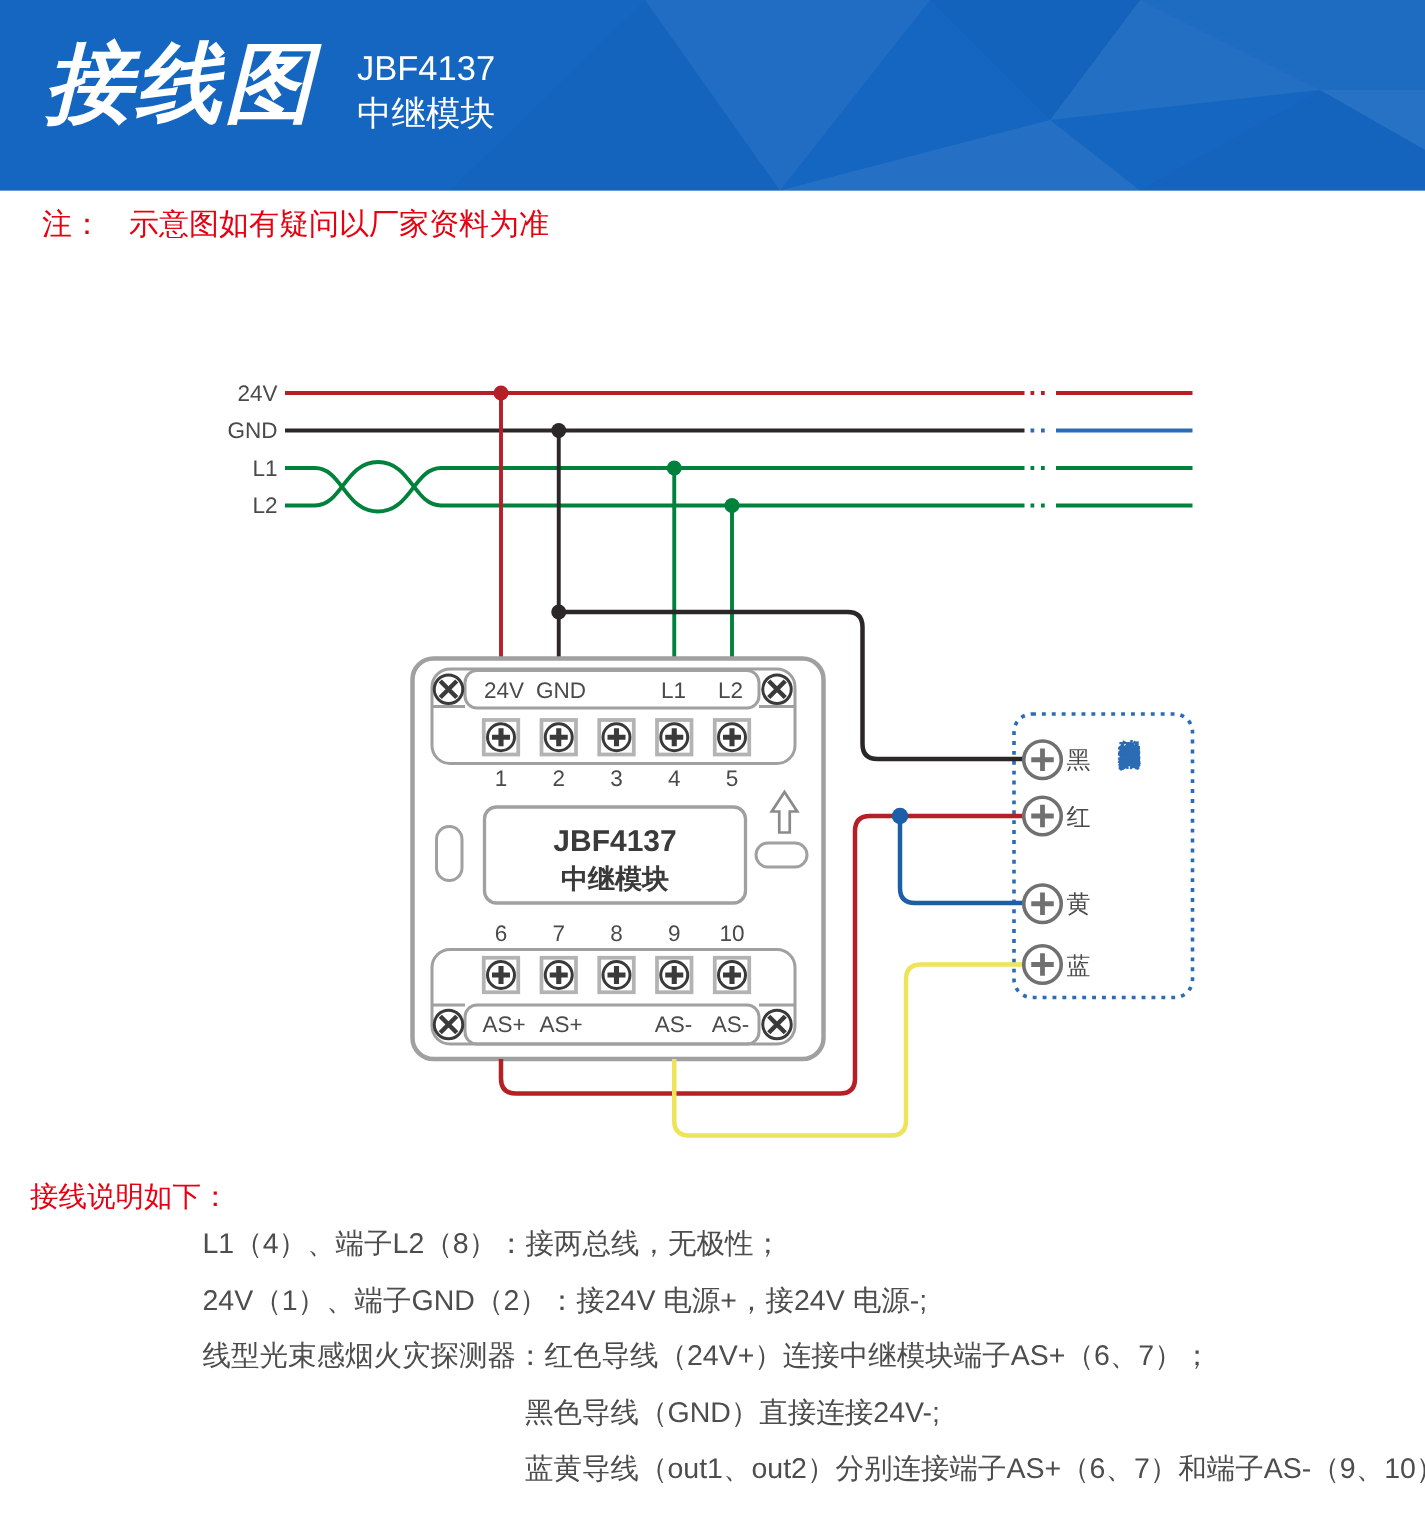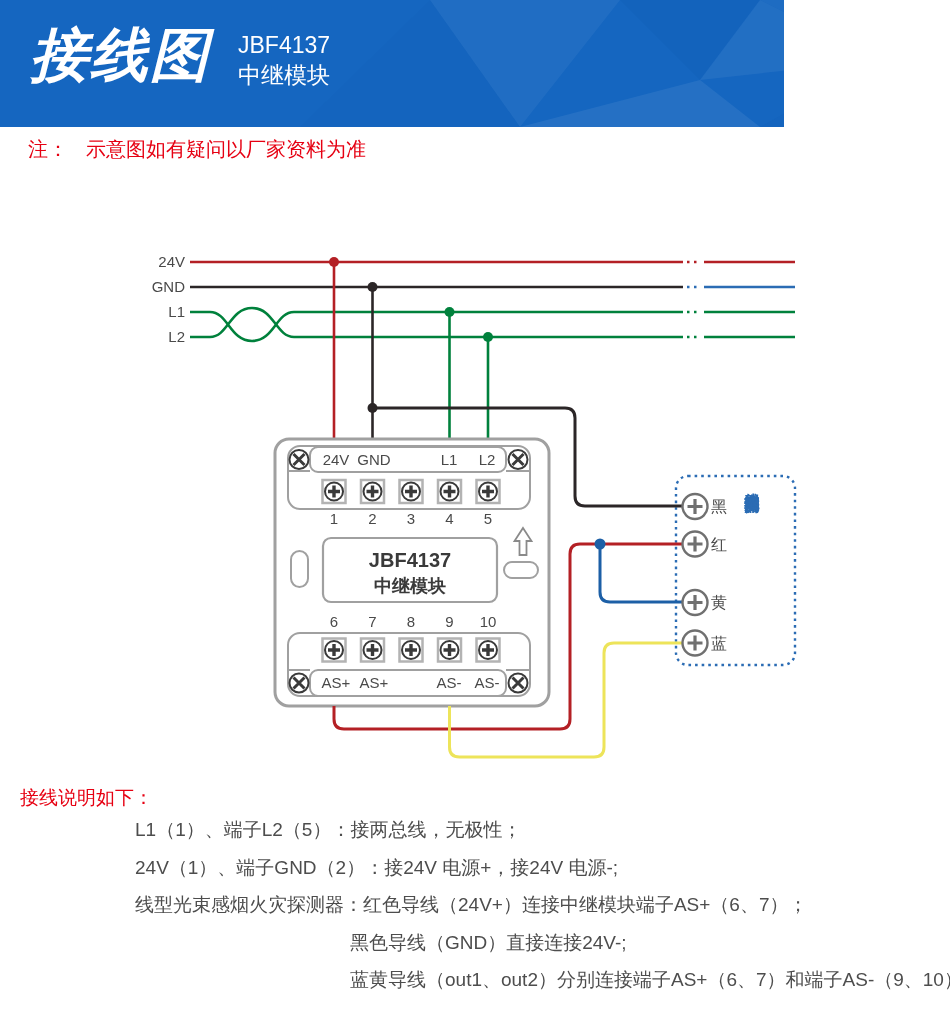--- a/index.html
+++ b/index.html
@@ -1,19 +1,19 @@
 <!DOCTYPE html>
 <html><head>
 <meta charset="utf-8">
 <style>
   html,body{margin:0;padding:0;background:#ffffff;}
   .page{position:relative;width:950px;height:1021px;background:#ffffff;overflow:hidden;
         font-family:"Liberation Sans","DejaVu Sans",sans-serif;}
   
-  .header{position:absolute;left:0;top:0;width:784px;height:127px;background:#1566c0;overflow:hidden;}
+  .header{position:absolute;left:0;top:0;width:950px;height:127px;background:#1566c0;overflow:hidden;}
   .header svg{position:absolute;left:0;top:0;}
   .header-title{position:absolute;left:30px;top:17px;font-size:58px;font-weight:bold;font-style:italic;
         color:#ffffff;letter-spacing:2px;}
   .header-sub{position:absolute;left:238px;top:30px;color:#ffffff;font-size:23px;line-height:30px;}
   
   .note{position:absolute;left:28px;top:136px;width:900px;color:#3f3f3f;}
   .note-warning{font-size:20px;color:#e60012;margin-bottom:9px;}
   .note-warning .gap{display:inline-block;width:18px;}
   .note-body{font-size:22px;line-height:42px;}
   
@@ -259,21 +259,21 @@
         <text x="711" y="649" fill="#4a4a4a" font-size="16">蓝</text>
       </g>
     </g>
   </svg>
 
   <div class="detector-name">线型光束感烟火灾探测器</div>
 
   <div class="instructions">
     <div class="instructions-heading">接线说明如下：</div>
     <div class="instructions-list">
-      <div class="line">L1（1）、端子L2（5）：接两总线，无极性；</div>
+      <div class="line">L1（4）、端子L2（8）：接两总线，无极性；</div>
       <div class="line">24V（1）、端子GND（2）：接24V 电源+，接24V 电源-;</div>
       <div class="line">线型光束感烟火灾探测器：红色导线（24V+）连接中继模块端子AS+（6、7）；</div>
       <div class="line indent2">黑色导线（GND）直接连接24V-;</div>
       <div class="line indent2">蓝黄导线（out1、out2）分别连接端子AS+（6、7）和端子AS-（9、10）。</div>
     </div>
   </div>
 
 </div>
 
 </body></html>

